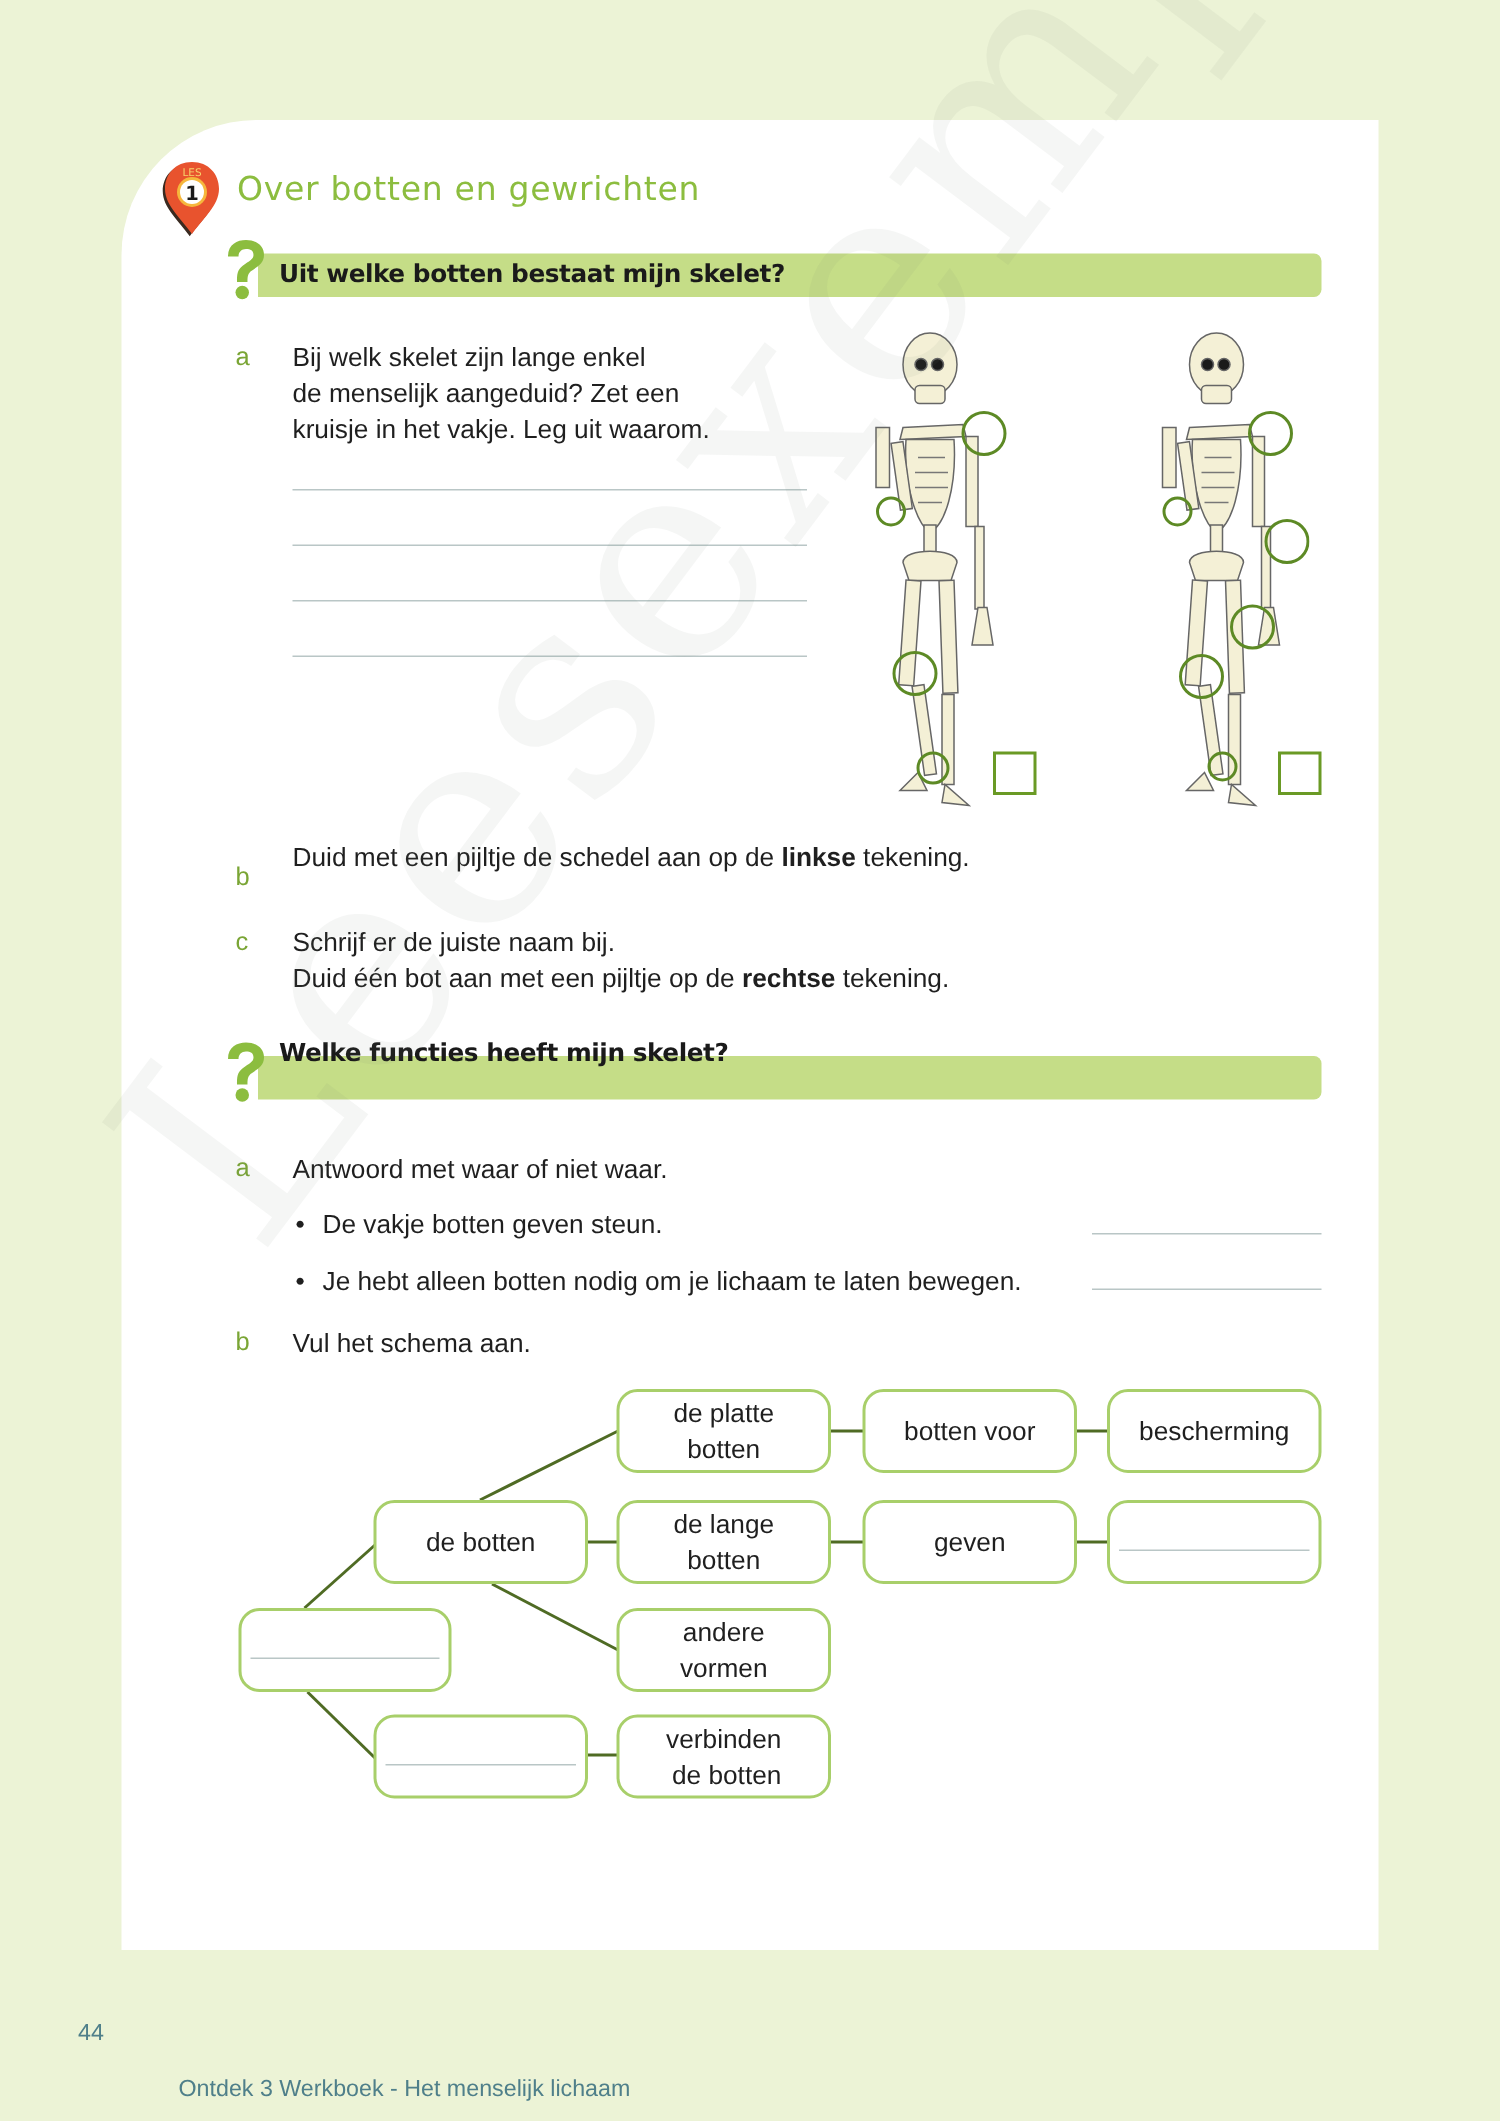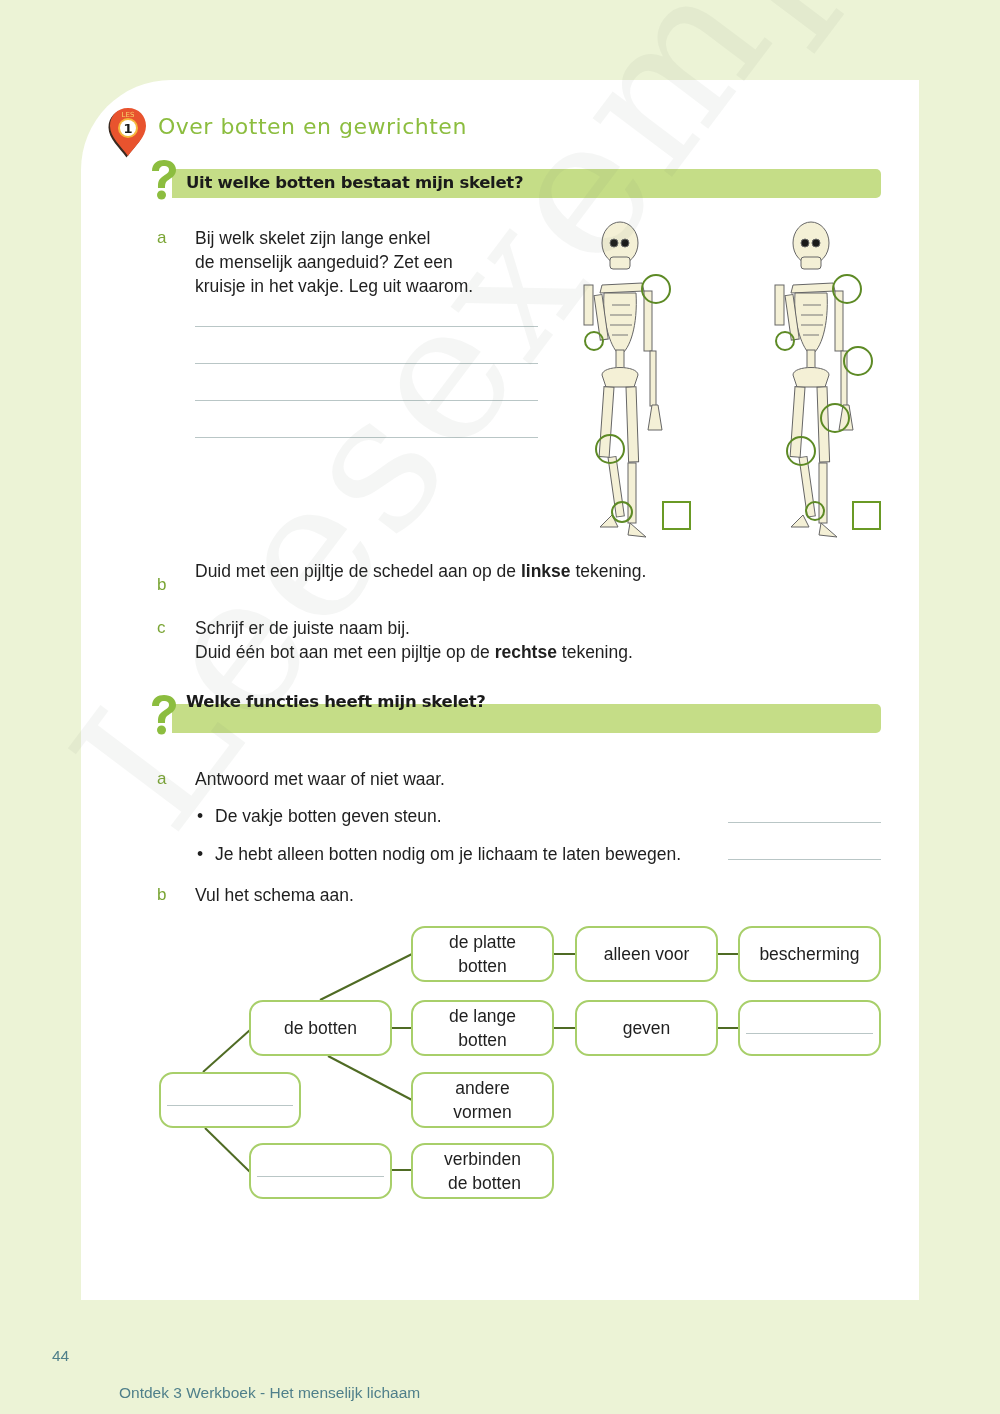--- a/index.html
+++ b/index.html
@@ -243,21 +243,21 @@
   </div>
 
 <div class="box" style="left:411px; top:1143px; width:143px; height:56px;text-align:right;">
     <div>
       <div>verbinden</div>
       <div>de botten</div>
     </div>
   </div>
 
 <div class="box" style="left:575px; top:926px; width:143px; height:56px;">
-    <span>alleen voor</span>
+    <span>botten voor</span>
   </div>
 
 <div class="box" style="left:575px; top:1000px; width:143px; height:56px;text-align:center;">
     <span>geven</span>
   </div>
 
 <div class="box" style="left:738px; top:926px; width:143px; height:56px;">
     <span>bescherming</span>
   </div>
 

